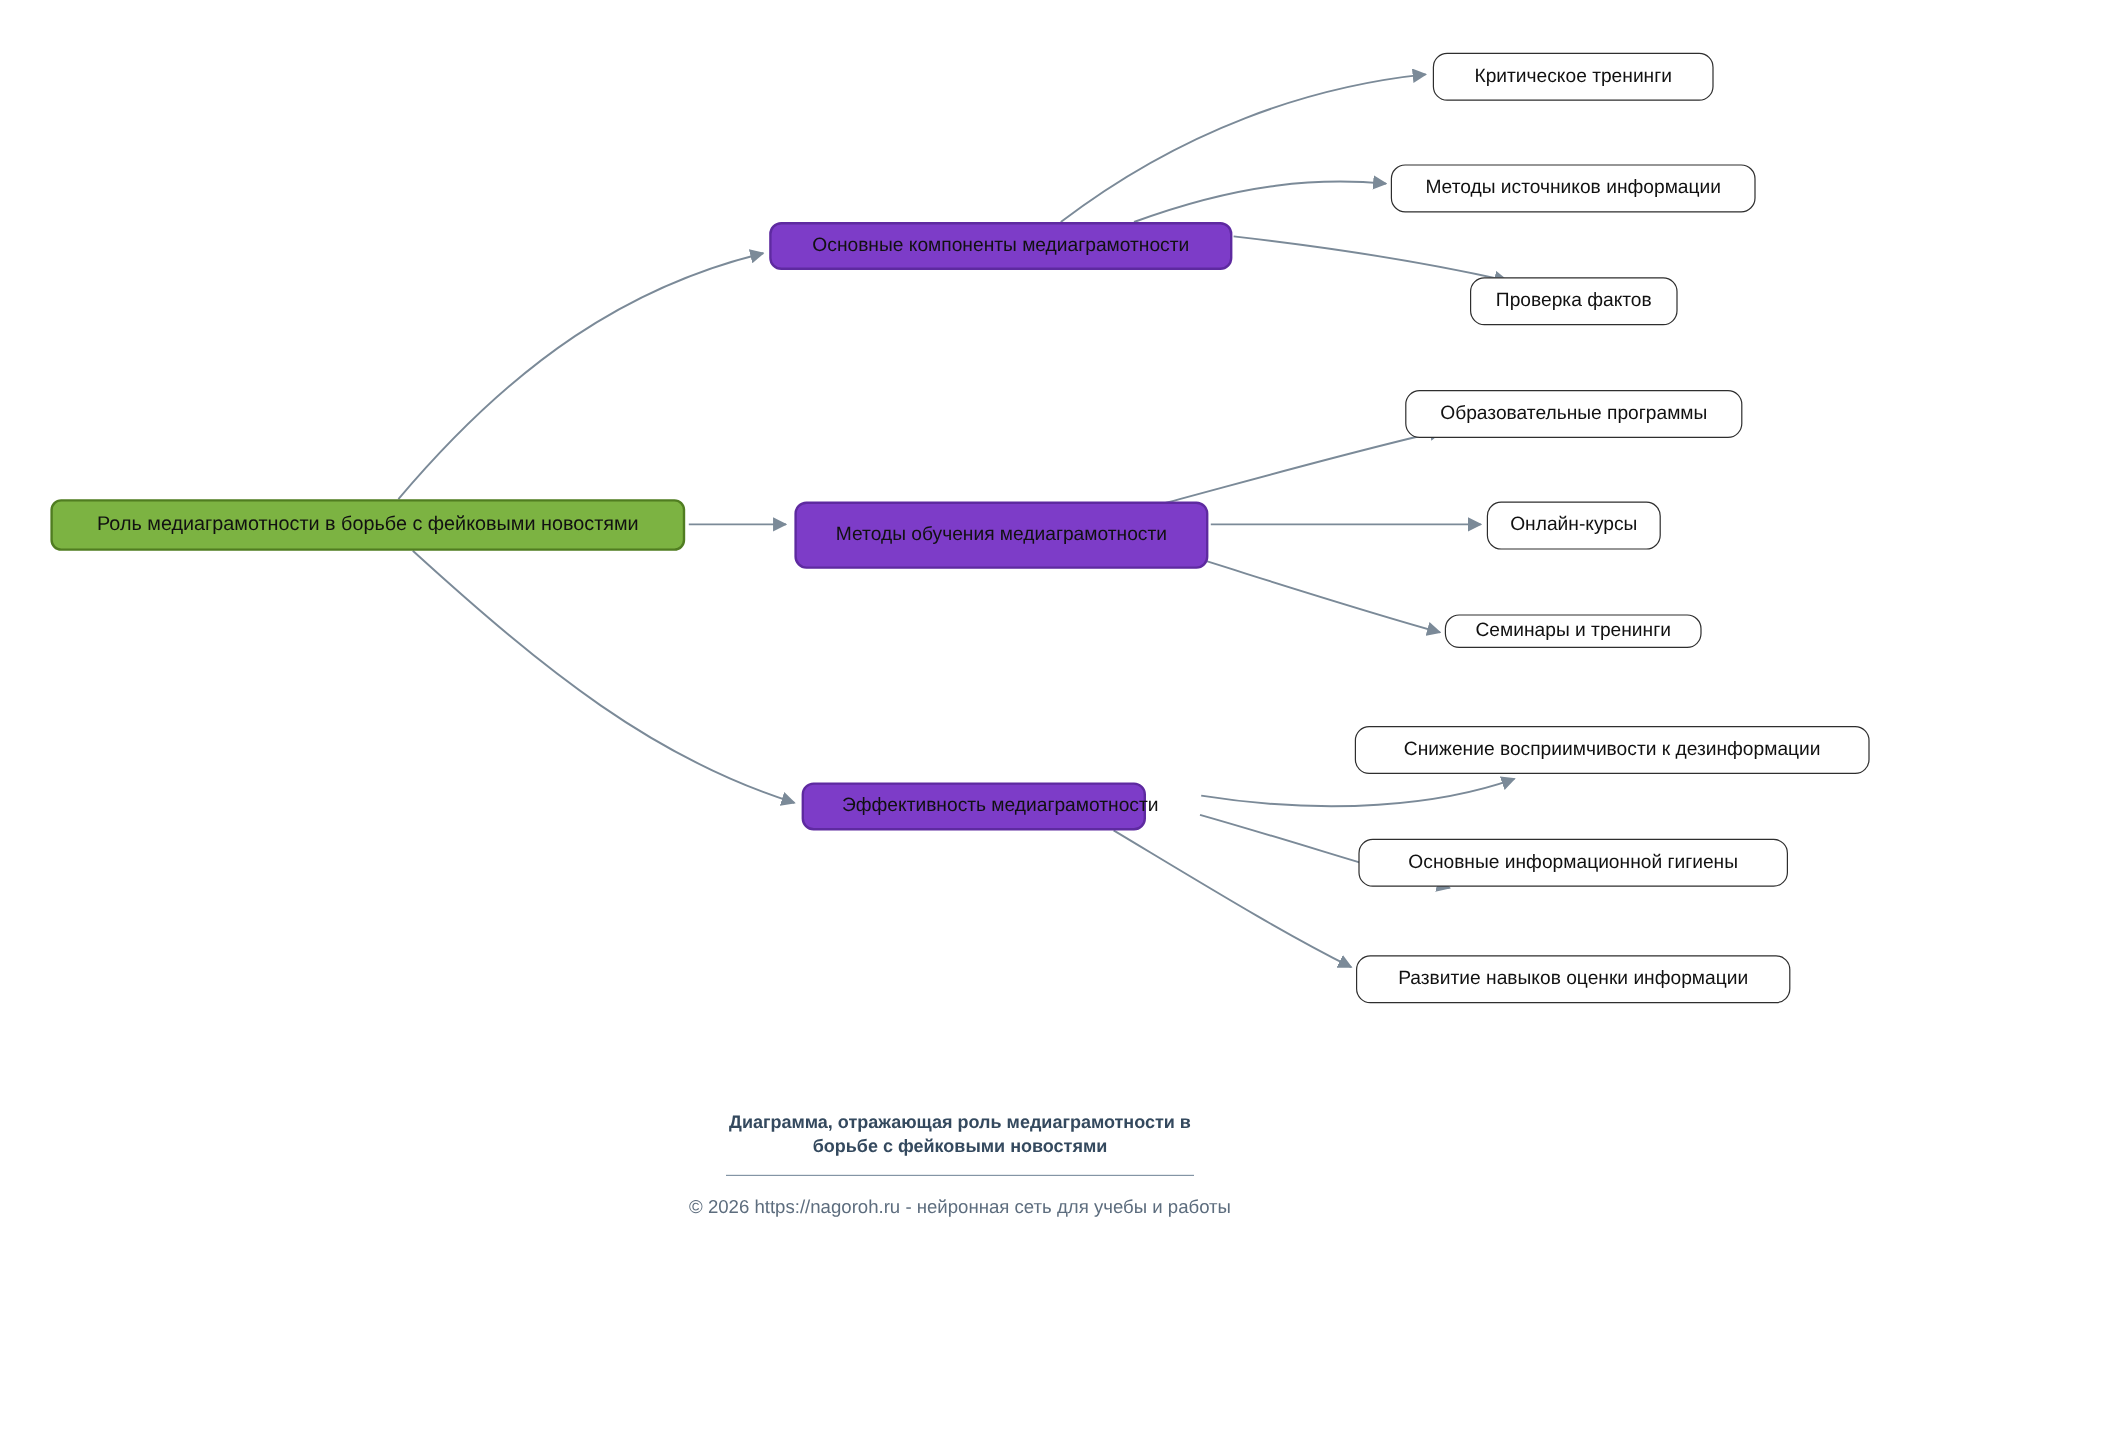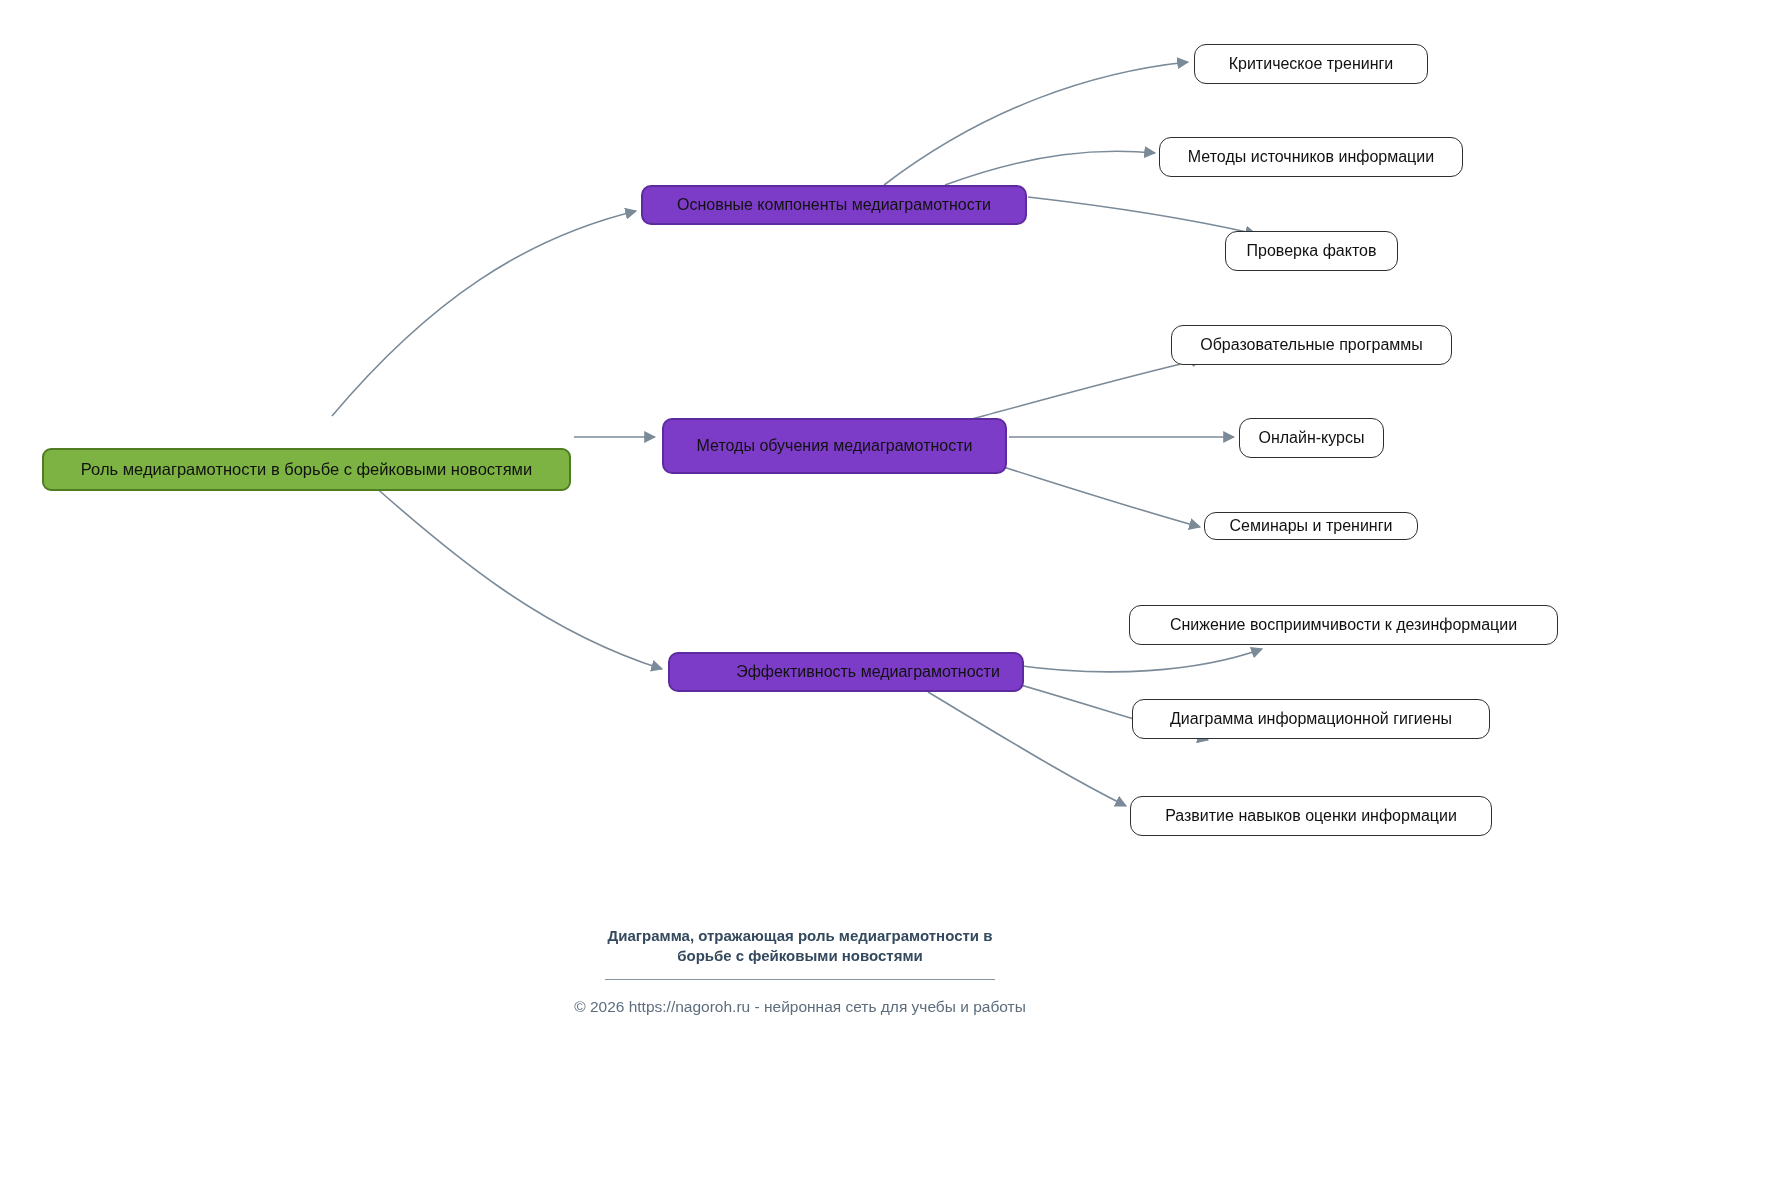--- a/index.html
+++ b/index.html
@@ -101,36 +101,36 @@
 
     <path class="edge" d="M 968 420 C 1050 398 1128 376 1202 359" marker-end="url(#arrow)"></path>
     <path class="edge" d="M 1009 437 L 1234 437" marker-end="url(#arrow)"></path>
     <path class="edge" d="M 968 456 C 1052 482 1128 507 1200 527" marker-end="url(#arrow)"></path>
 
     <path class="edge" d="M 1001 663 C 1108 680 1200 671 1262 649" marker-end="url(#arrow)"></path>
     <path class="edge" d="M 1000 679 C 1088 704 1152 726 1208 740" marker-end="url(#arrow)"></path>
     <path class="edge" d="M 928 692 C 1008 740 1068 777 1126 806" marker-end="url(#arrow)"></path>
   </svg>
 
-  <div class="node node-root" style="left:42px; top:416px; width:529px; height:43px;margin-top:32px;">Роль медиаграмотности в борьбе с фейковыми новостями</div>
+  <div class="node node-root" style="left:42px; top:416px; width:529px; height:43px;">Роль медиаграмотности в борьбе с фейковыми новостями</div>
 
   <div class="node node-branch" style="left:641px; top:185px; width:386px; height:40px;">Основные компоненты медиаграмотности</div>
   <div class="node node-branch" style="left:662px; top:418px; width:345px; height:56px;">Методы обучения медиаграмотности</div>
-  <div class="node node-branch" style="left:668px; top:652px; width:356px; height:40px;padding-left:44px;">Эффективность медиаграмотности</div>
+  <div class="node node-branch" style="left:668px; top:652px; width:287px; height:40px;padding-left:44px;">Эффективность медиаграмотности</div>
 
   <div class="node node-leaf" style="left:1194px; top:44px; width:234px; height:40px;">Критическое тренинги</div>
   <div class="node node-leaf" style="left:1159px; top:137px; width:304px; height:40px;">Методы источников информации</div>
   <div class="node node-leaf" style="left:1225px; top:231px; width:173px; height:40px;">Проверка фактов</div>
 
   <div class="node node-leaf" style="left:1171px; top:325px; width:281px; height:40px;">Образовательные программы</div>
   <div class="node node-leaf" style="left:1239px; top:418px; width:145px; height:40px;">Онлайн-курсы</div>
   <div class="node node-leaf" style="left:1204px; top:512px; width:214px; height:28px;">Семинары и тренинги</div>
 
   <div class="node node-leaf" style="left:1097px; top:605px; width:429px; height:40px;margin-left:32px;">Снижение восприимчивости к дезинформации</div>
-  <div class="node node-leaf" style="left:1132px; top:699px; width:358px; height:40px;">Диаграмма информационной гигиены</div>
+  <div class="node node-leaf" style="left:1132px; top:699px; width:358px; height:40px;">Основные информационной гигиены</div>
   <div class="node node-leaf" style="left:1130px; top:796px; width:362px; height:40px;">Развитие навыков оценки информации</div>
 
   <div class="caption">
     <div class="caption-title">
       <div>Диаграмма, отражающая роль медиаграмотности в</div>
       <div>борьбе с фейковыми новостями</div>
     </div>
     <hr class="caption-rule">
     <div class="caption-copy">© 2026 https://nagoroh.ru - нейронная сеть для учебы и работы</div>
   </div>

